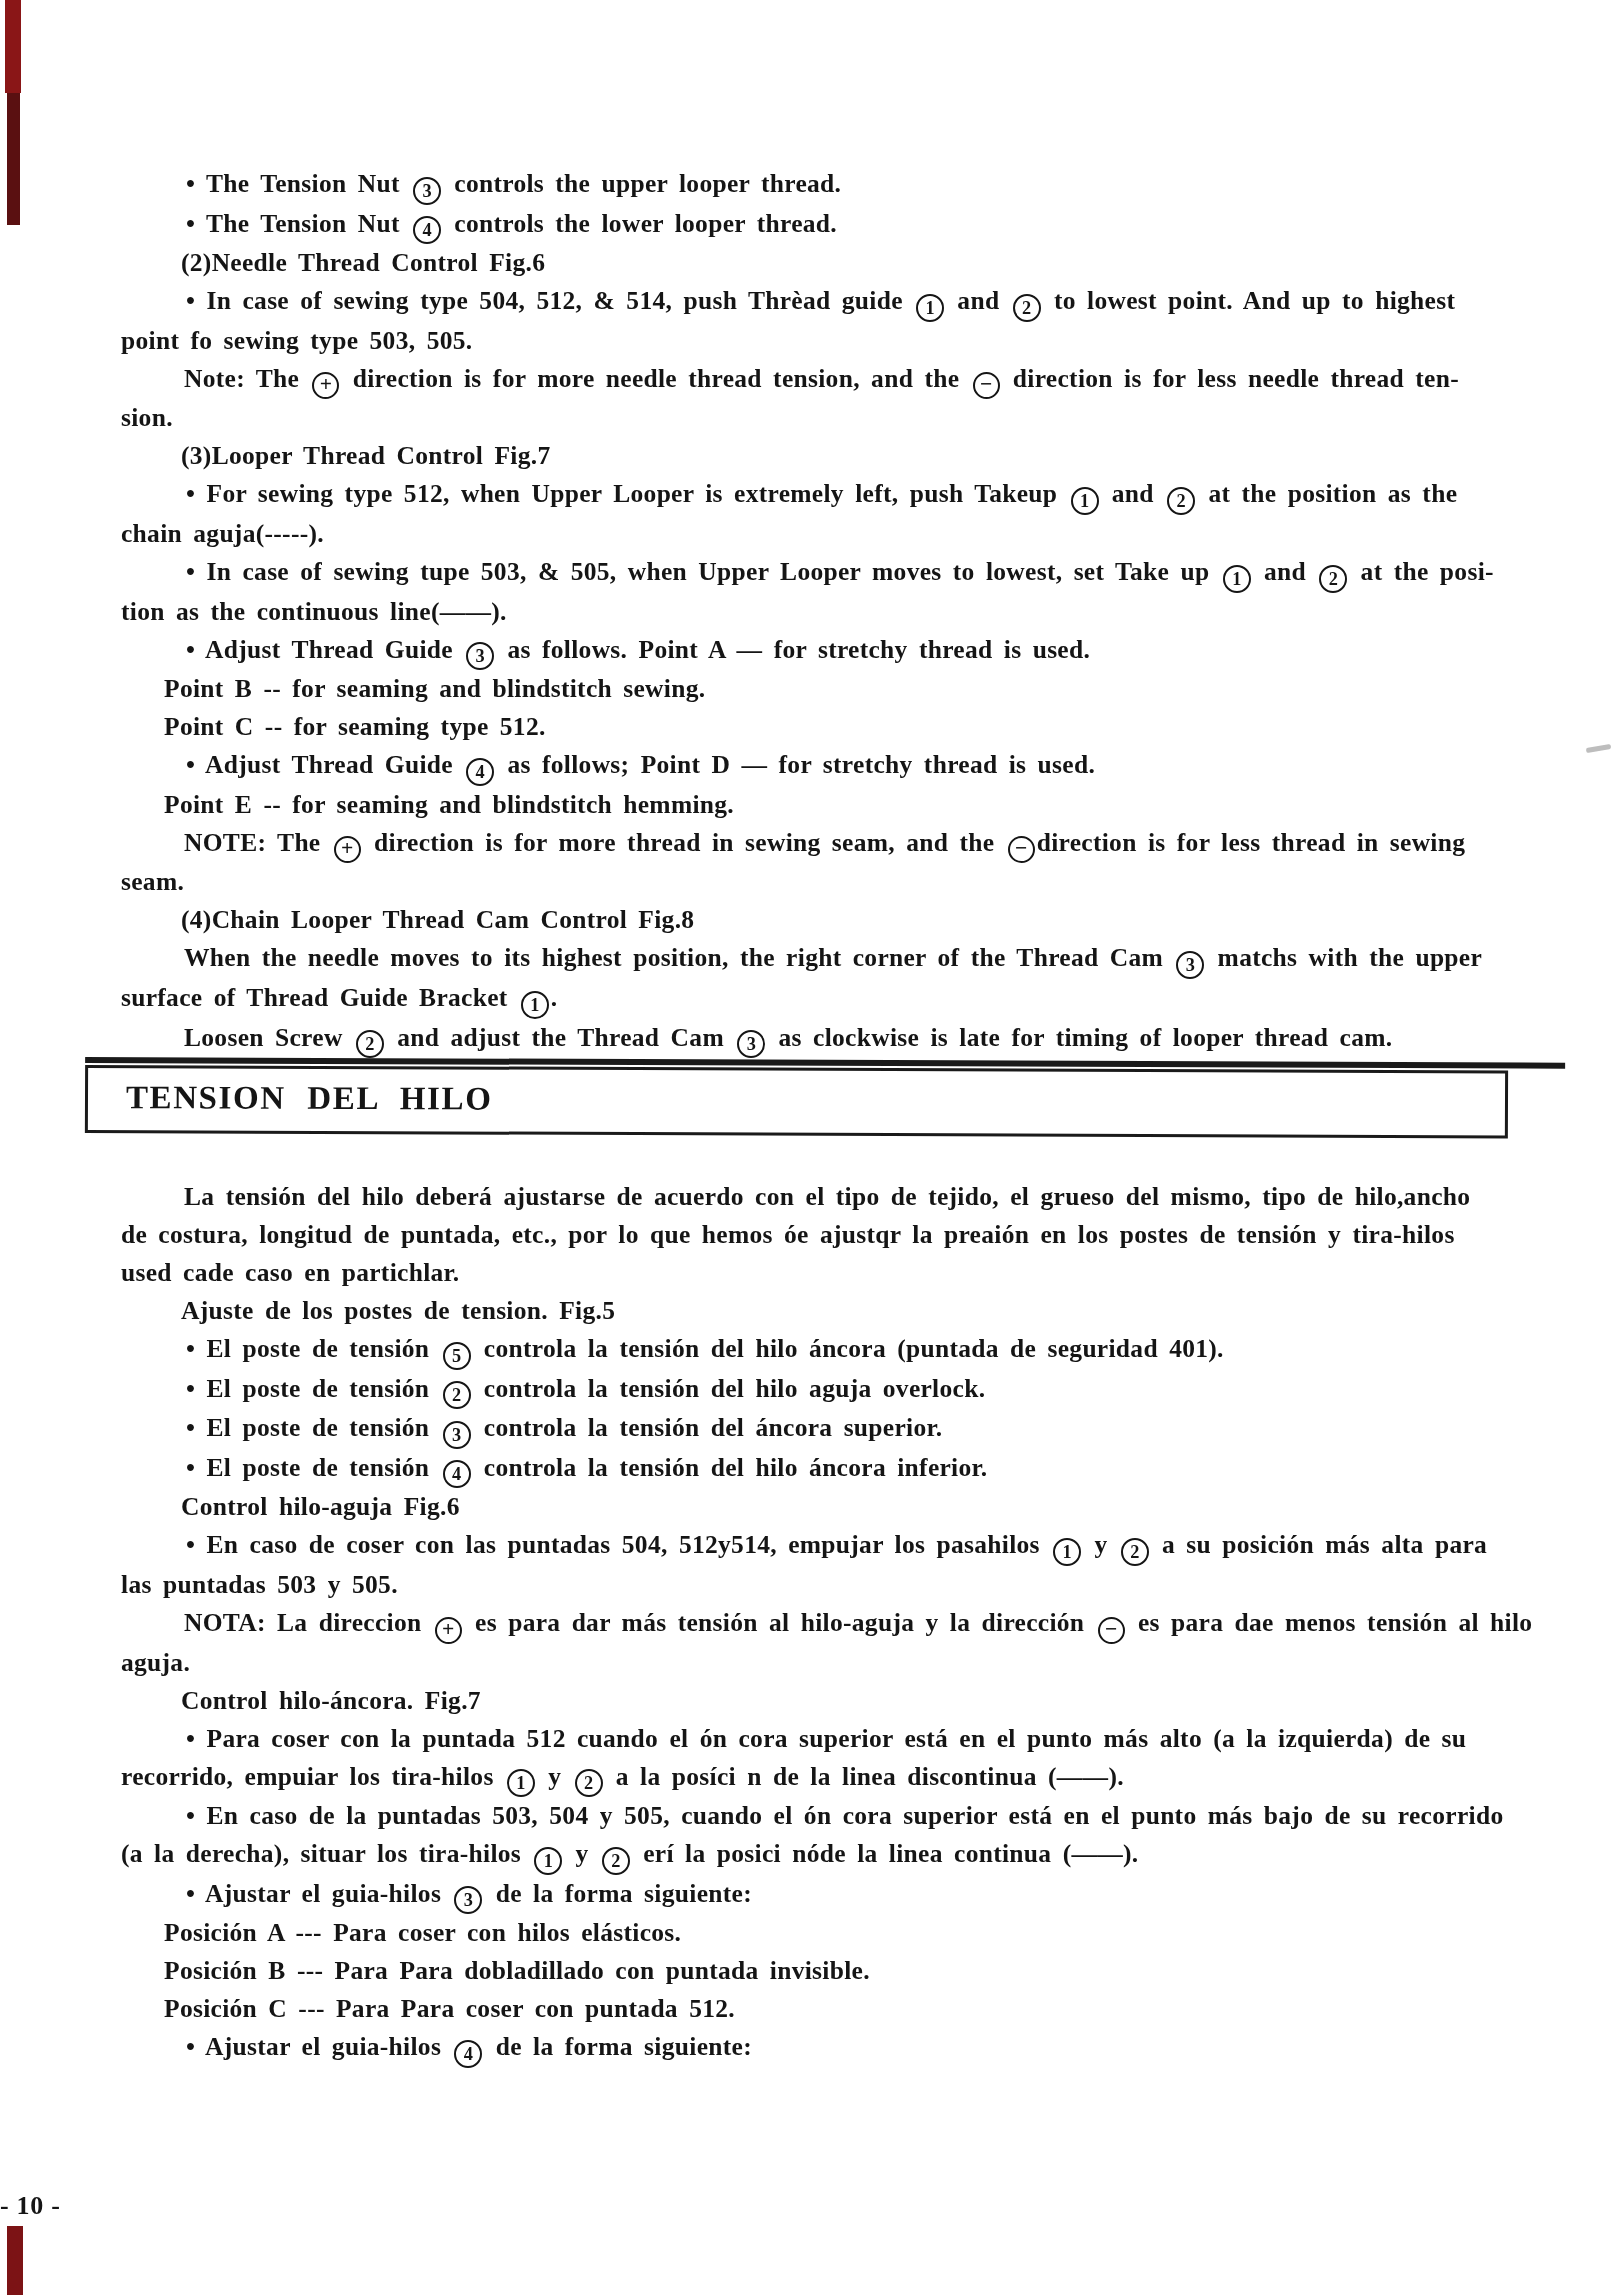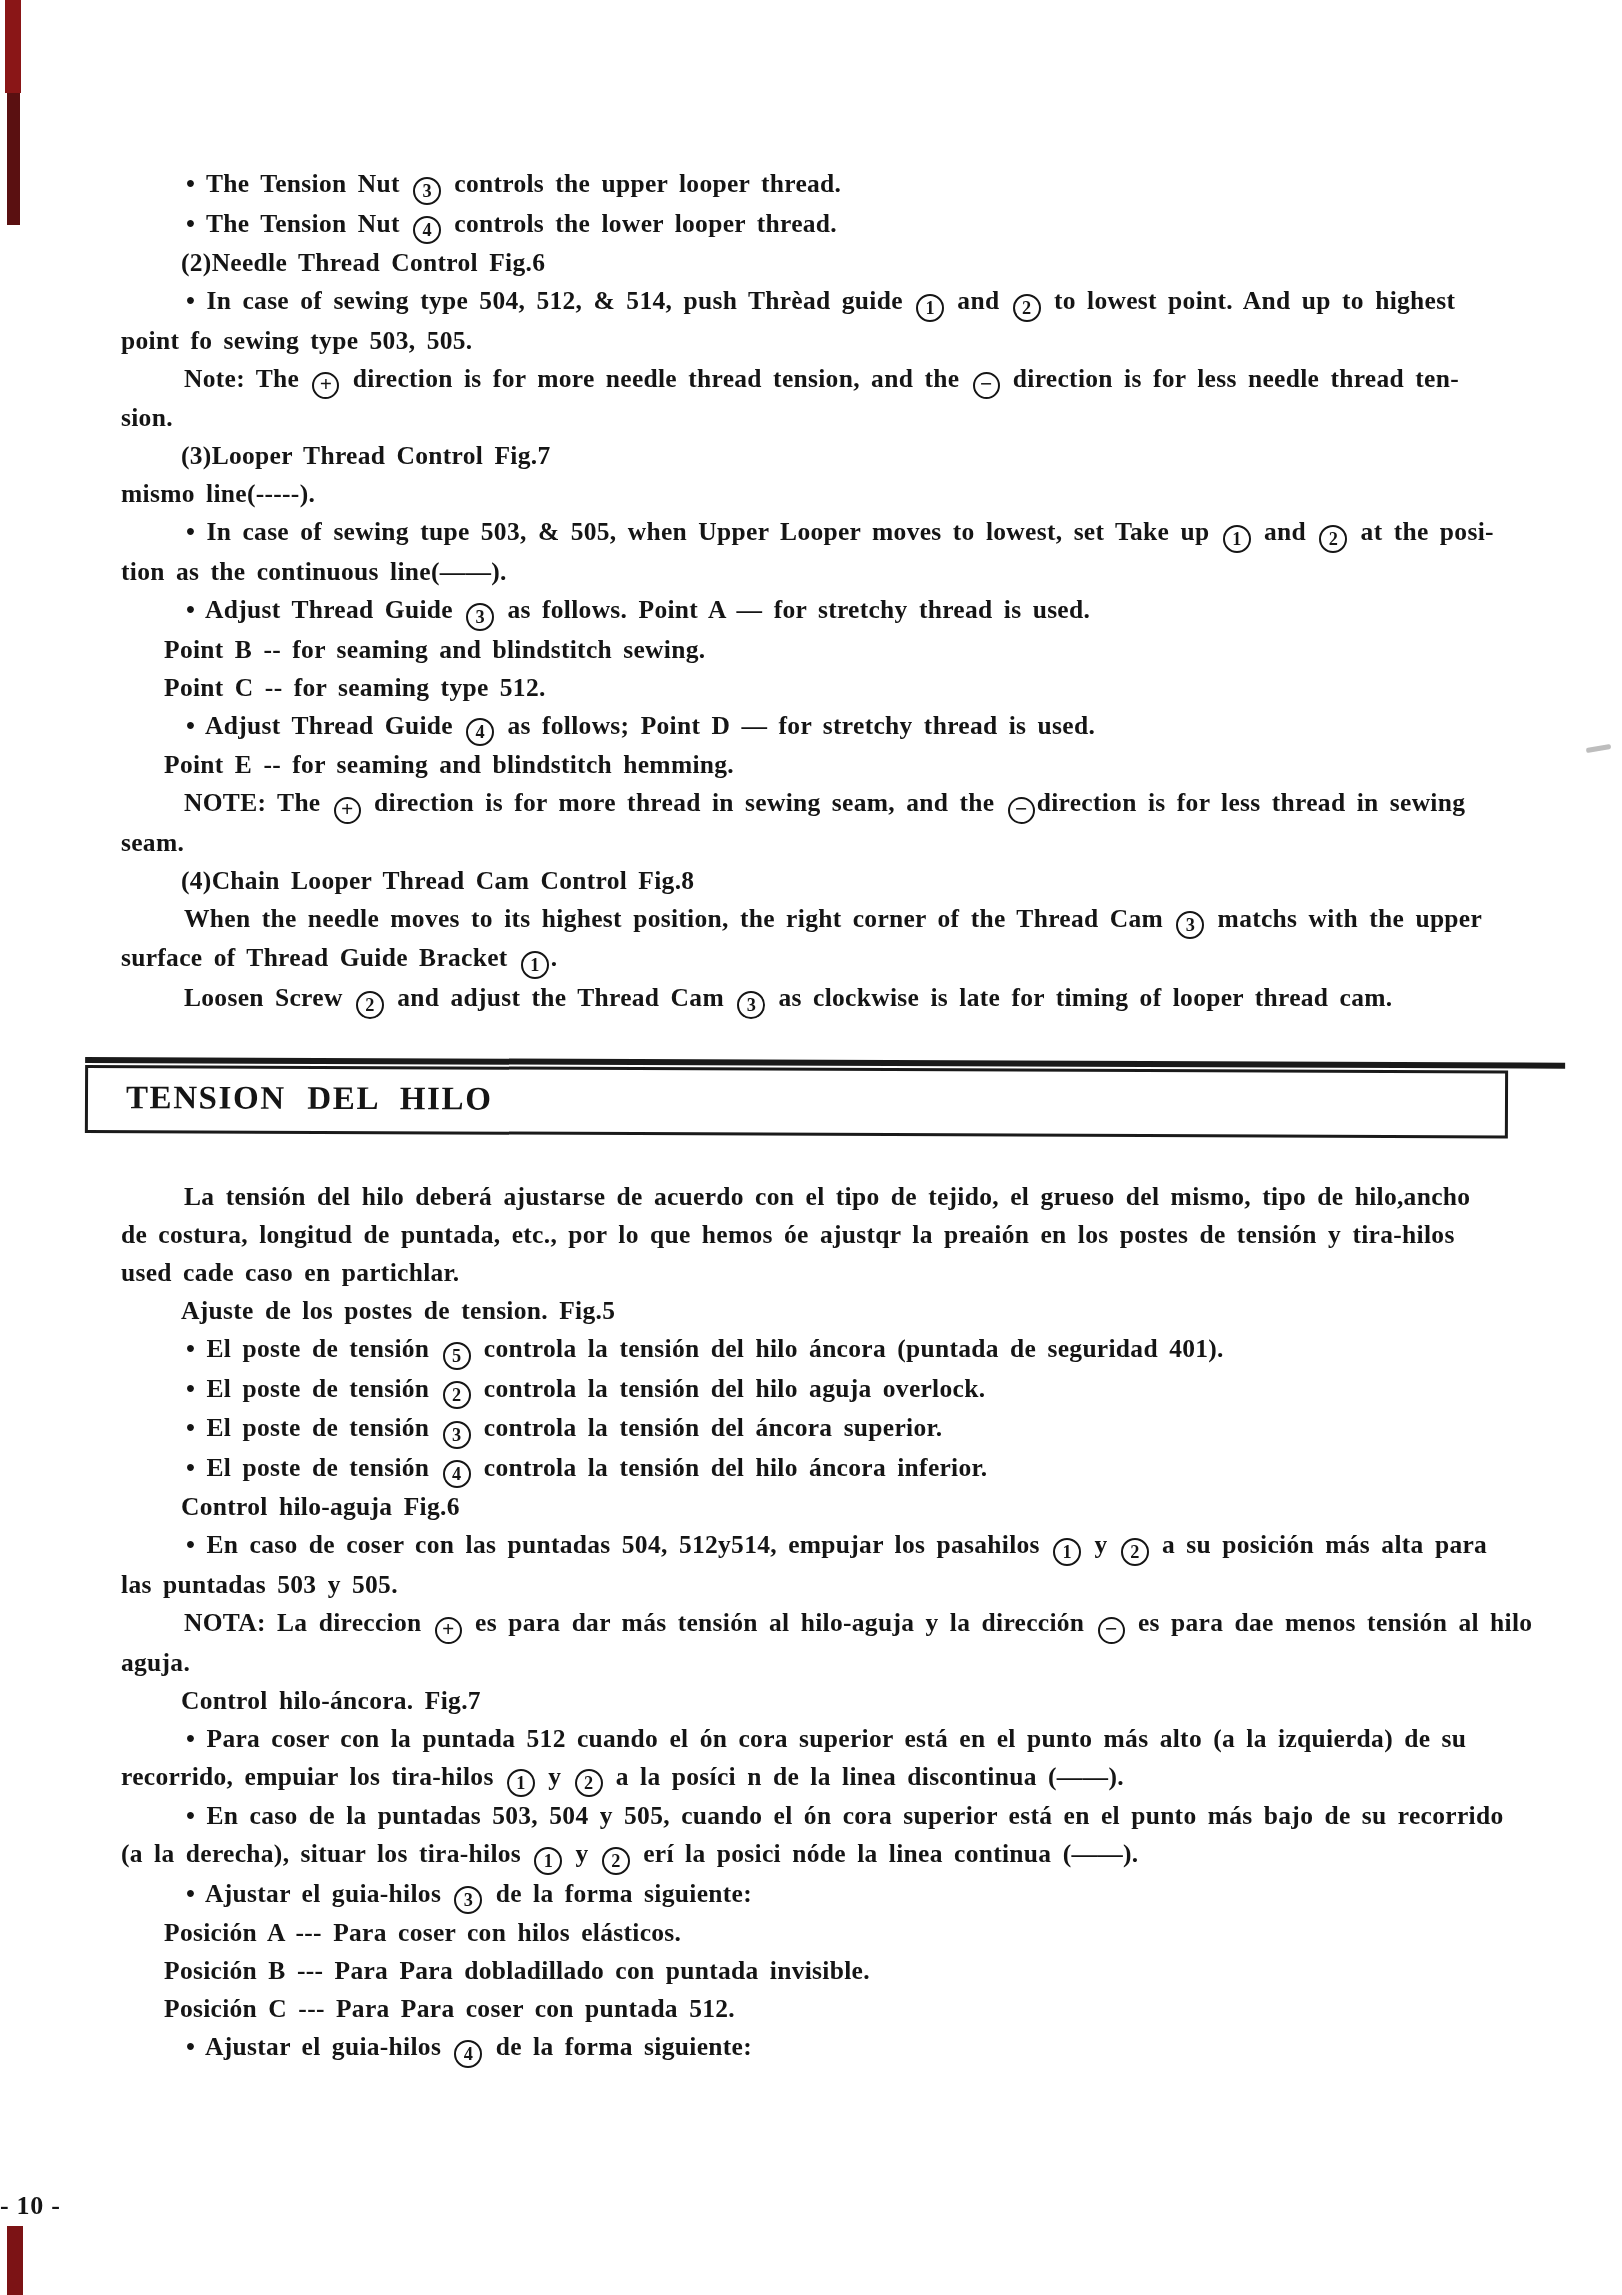--- a/index.html
+++ b/index.html
@@ -93,21 +93,22 @@
 
   <div class="block block-english" id="english-block">
       <p class="b">• The Tension Nut <span class="circ">3</span> controls the upper looper thread.</p>
       <p class="b">• The Tension Nut <span class="circ">4</span> controls the lower looper thread.</p>
       <p class="h">(2)Needle Thread Control Fig.6</p>
       <p class="b">• In case of sewing type 504, 512, &amp; 514, push Thrèad guide <span class="circ">1</span> and <span class="circ">2</span> to lowest point. And up to highest</p>
       <p class="f">point fo sewing type 503, 505.</p>
       <p class="n">Note: The <span class="sym">+</span> direction is for more needle thread tension, and the <span class="sym">−</span> direction is for less needle thread ten-</p>
       <p class="f">sion.</p>
       <p class="h">(3)Looper Thread Control Fig.7</p>
-      <p class="f">mismo line(-----).</p>
+      <p class="b">• For sewing type 512, when Upper Looper is extremely left, push Takeup <span class="circ">1</span> and <span class="circ">2</span> at the position as the</p>
+      <p class="f">chain aguja(-----).</p>
       <p class="b">• In case of sewing tupe 503, &amp; 505, when Upper Looper moves to lowest, set Take up <span class="circ">1</span> and <span class="circ">2</span> at the posi-</p>
       <p class="f">tion as the continuous line(——).</p>
       <p class="b">• Adjust Thread Guide <span class="circ">3</span> as follows. Point A — for stretchy thread is used.</p>
       <p class="p">Point B -- for seaming and blindstitch sewing.</p>
       <p class="p">Point C -- for seaming type 512.</p>
       <p class="b">• Adjust Thread Guide <span class="circ">4</span> as follows; Point D — for stretchy thread is used.</p>
       <p class="p">Point E -- for seaming and blindstitch hemming.</p>
       <p class="n">NOTE: The <span class="sym">+</span> direction is for more thread in sewing seam, and the <span class="sym">−</span>direction is for less thread in sewing</p>
       <p class="f">seam.</p>
       <p class="h">(4)Chain Looper Thread Cam Control Fig.8</p>

